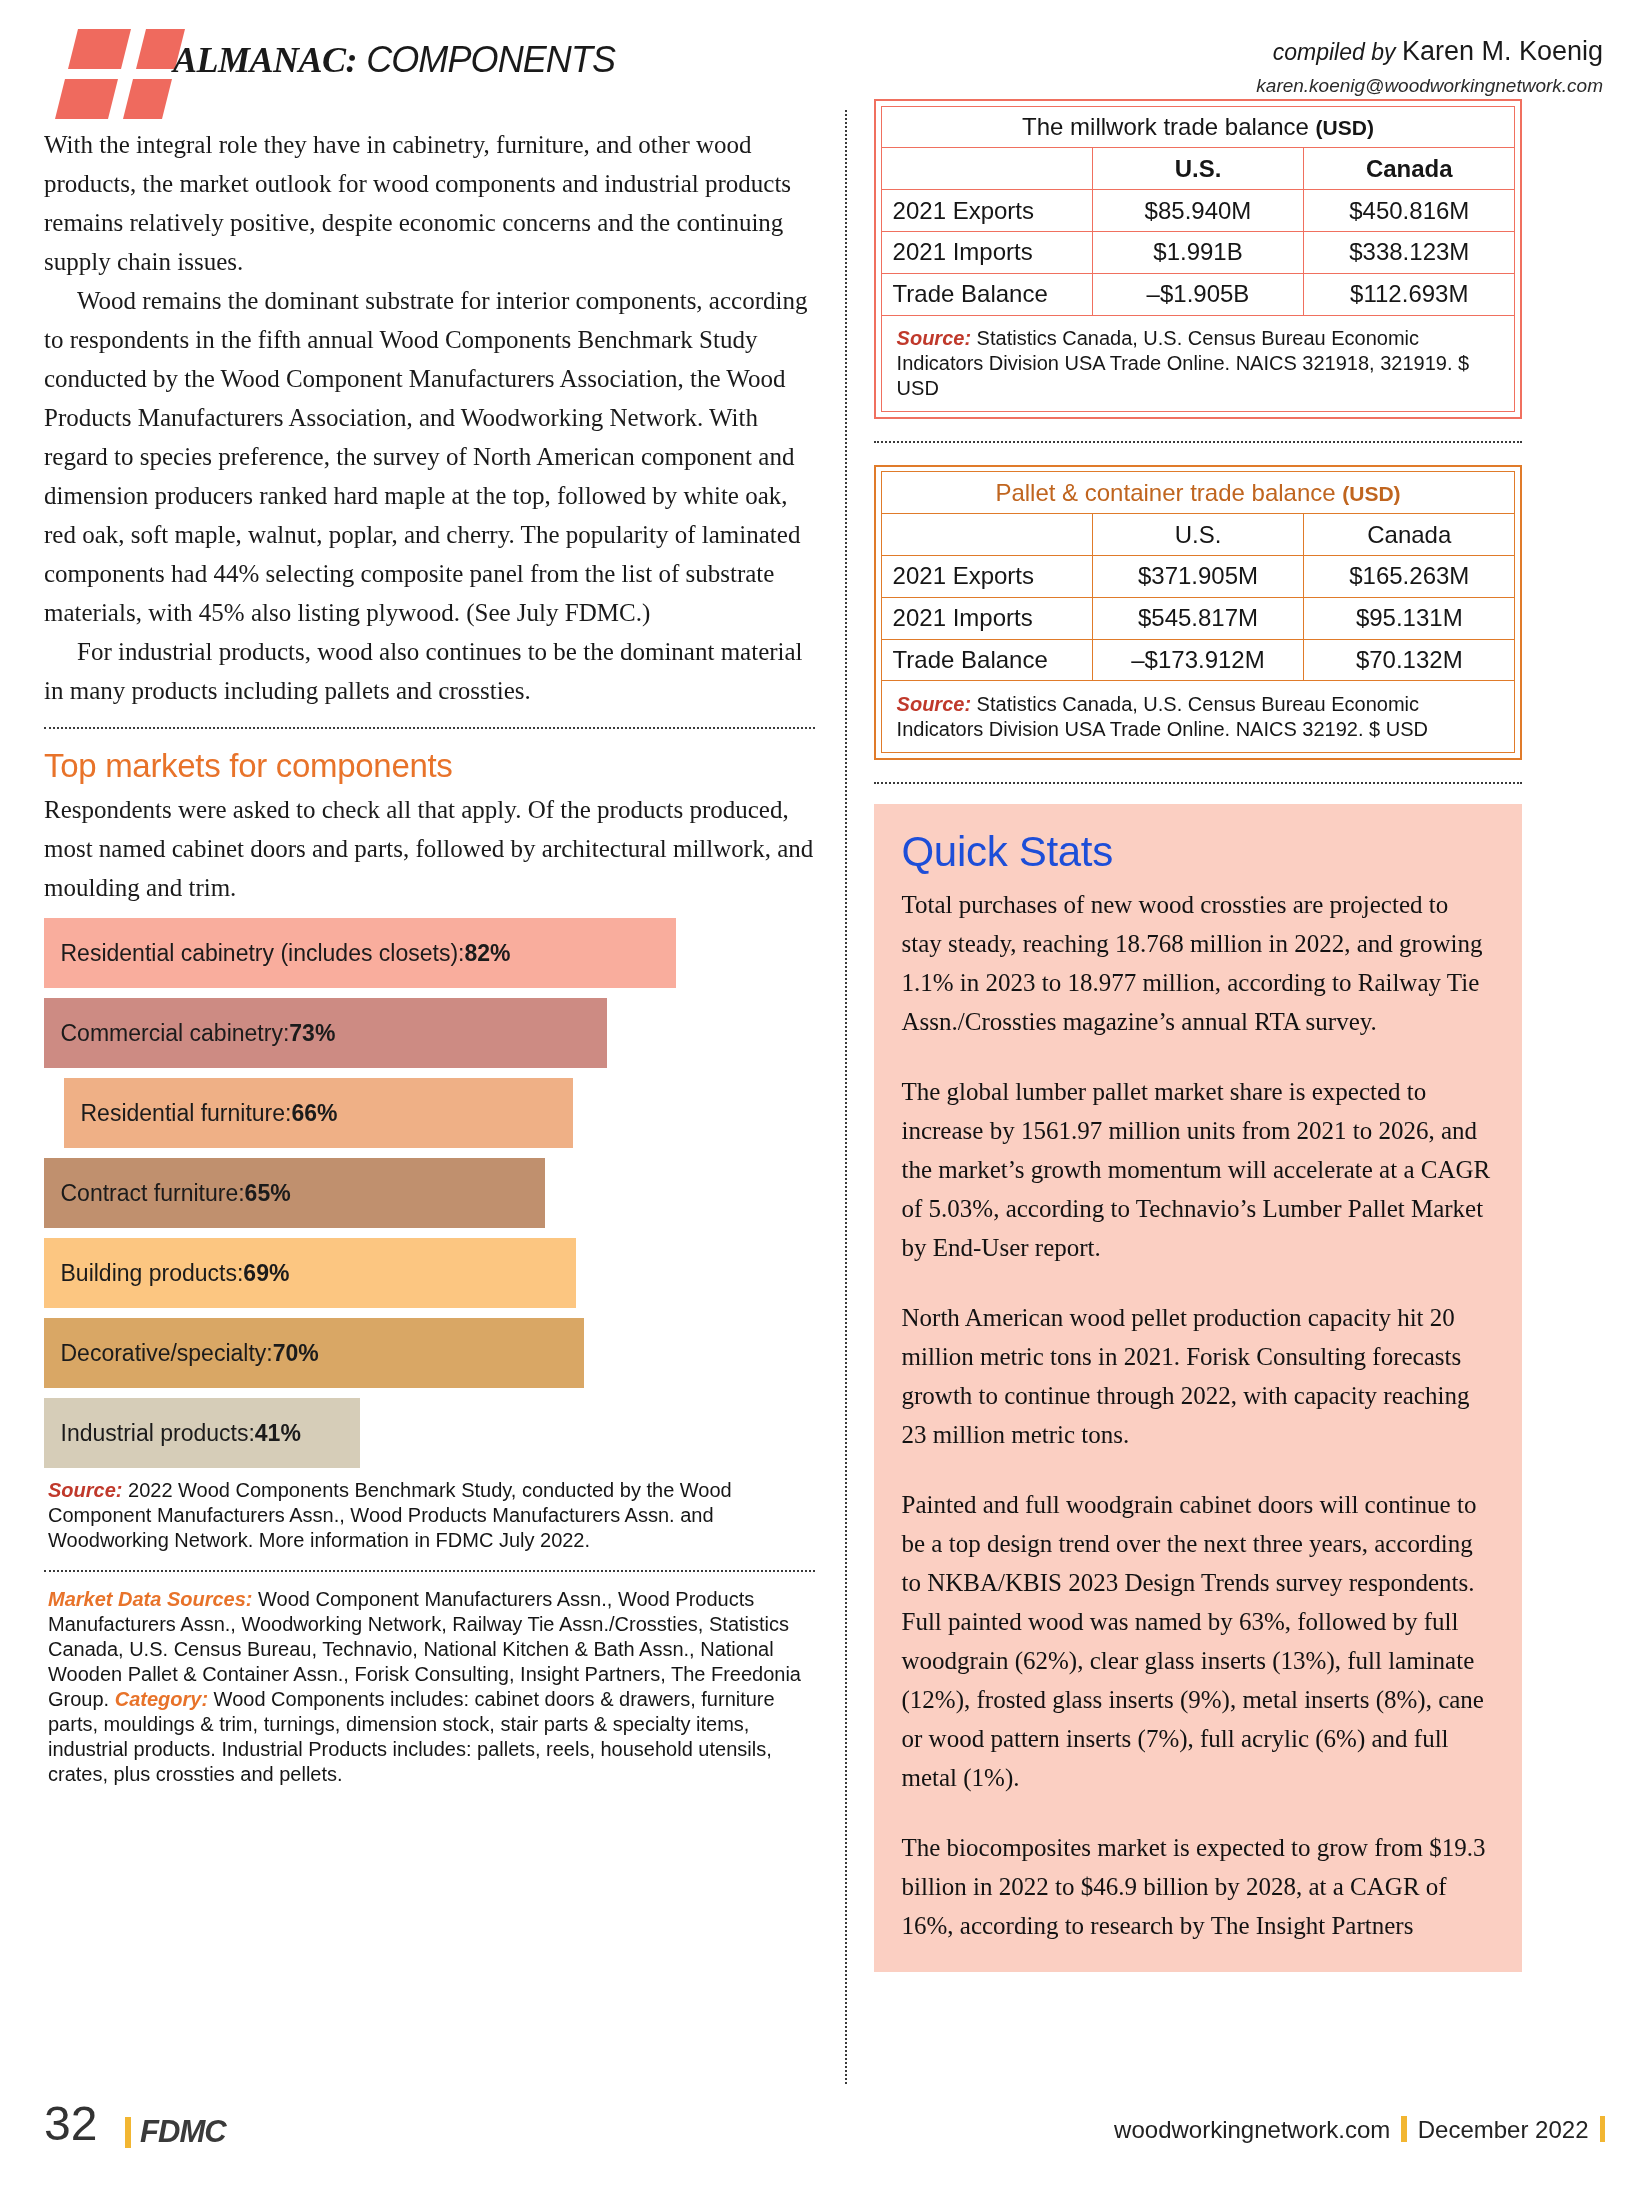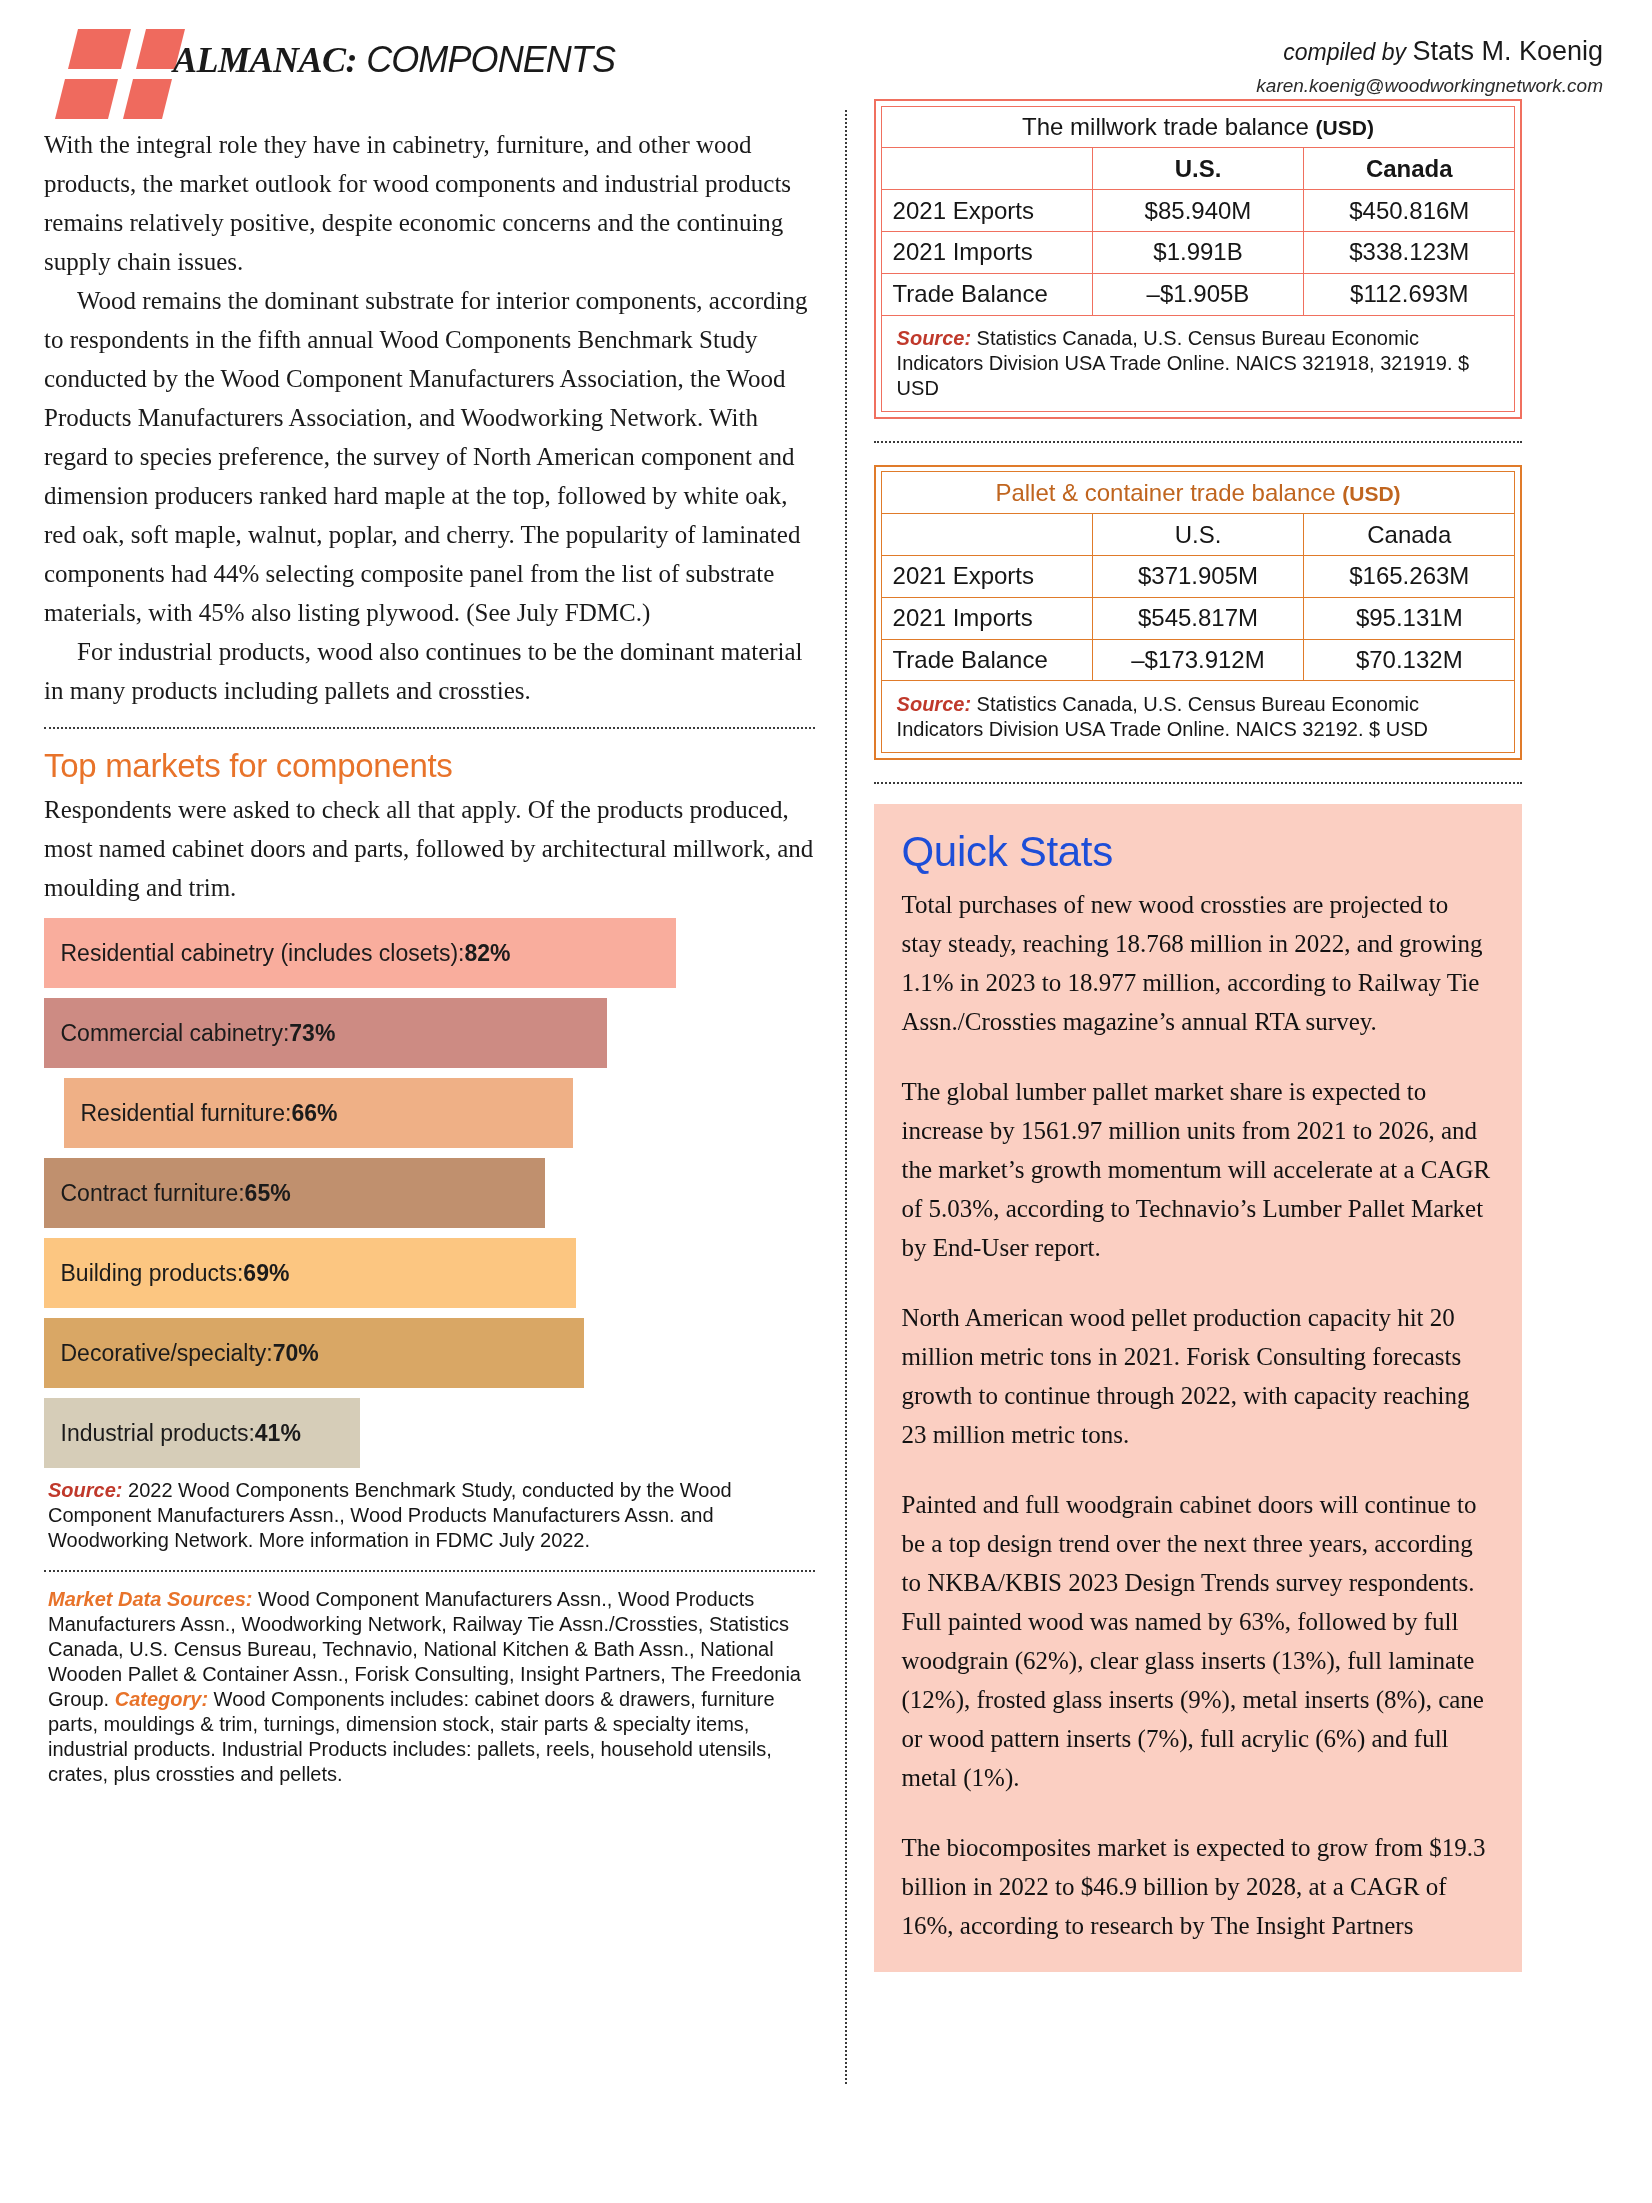--- a/index.html
+++ b/index.html
@@ -163,21 +163,21 @@
     <div class="logo-mark">
       <span class="lm1"></span>
         <span class="lm2"></span>
       <span class="lm3"></span>
         <span class="lm4"></span>
     </div>
     <div class="masthead-title">
       <span class="mt-bold">ALMANAC:</span><span class="mt-light"> COMPONENTS</span>
     </div>
     <div class="byline">
-      <div class="l1"><i>compiled by </i><b>Stats M. Koenig</b></div>
+      <div class="l1"><i>compiled by </i><b>Karen M. Koenig</b></div>
       <div class="l2">karen.koenig@woodworkingnetwork.com</div>
     </div>
   </div>
 
   <div class="dotted-v"></div>
 
   <div class="col-left">
 
     <div class="body-copy">
       <p>With the integral role they have in cabinetry, furniture, and other wood products, the market outlook for wood components and industrial products remains relatively positive, despite economic concerns and the continuing supply chain issues.</p>
@@ -331,15 +331,24 @@
     <div class="quick">
       <h2>Quick Stats</h2>
       <p>Total purchases of new wood crossties are projected to stay steady, reaching 18.768 million in 2022, and growing 1.1% in 2023 to 18.977 million, according to Railway Tie Assn./Crossties magazine’s annual RTA survey.</p>
       <p>The global lumber pallet market share is expected to increase by 1561.97 million units from 2021 to 2026, and the market’s growth momentum will accelerate at a CAGR of 5.03%, according to Technavio’s Lumber Pallet Market by End-User report.</p>
       <p>North American wood pellet production capacity hit 20 million metric tons in 2021. Forisk Consulting forecasts growth to continue through 2022, with capacity reaching 23 million metric tons.</p>
       <p>Painted and full woodgrain cabinet doors will continue to be a top design trend over the next three years, according to NKBA/KBIS 2023 Design Trends survey respondents. Full painted wood was named by 63%, followed by full woodgrain (62%), clear glass inserts (13%), full laminate (12%), frosted glass inserts (9%), metal inserts (8%), cane or wood pattern inserts (7%), full acrylic (6%) and full metal (1%).</p>
       <p>The biocomposites market is expected to grow from $19.3 billion in 2022 to $46.9 billion by 2028, at a CAGR of 16%, according to research by The Insight Partners</p>
     </div>
   </div>
 
+  <div class="footer">
+    <div class="pgnum">32</div>
+    <div class="fdmc">
+      <span class="bar-sep"></span><span>FDMC</span>
+    </div>
+    <div class="foot-right">
+      <span>woodworkingnetwork.com</span><span class="bar-sep"></span><span>December 2022</span><span class="bar-sep"></span>
+    </div>
+  </div>
 
 </div>
 
 
 </body></html>

